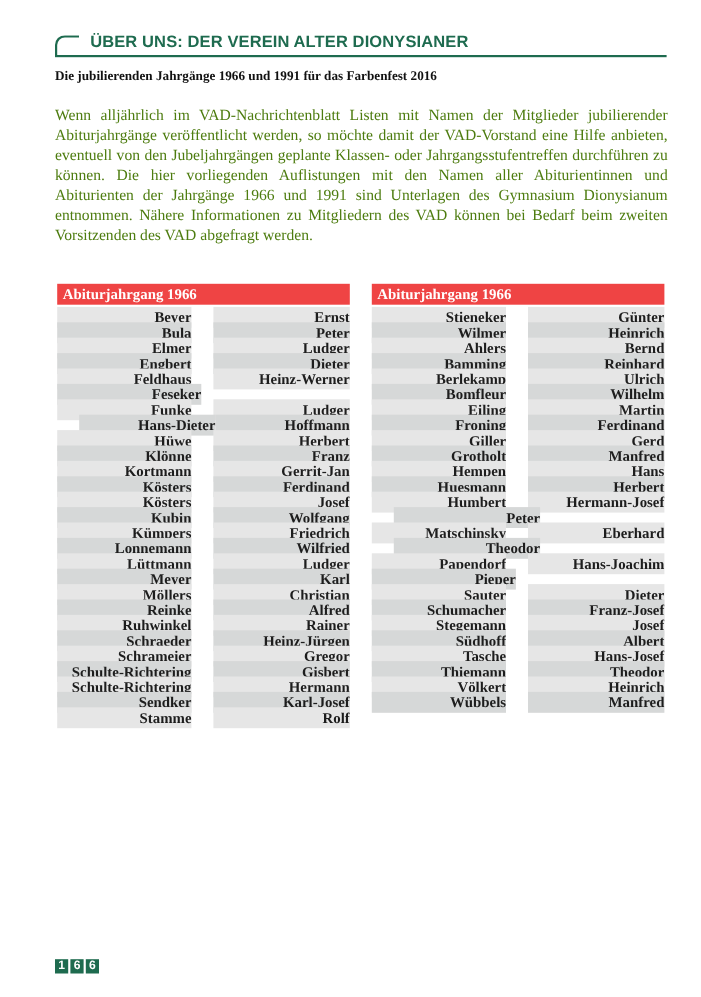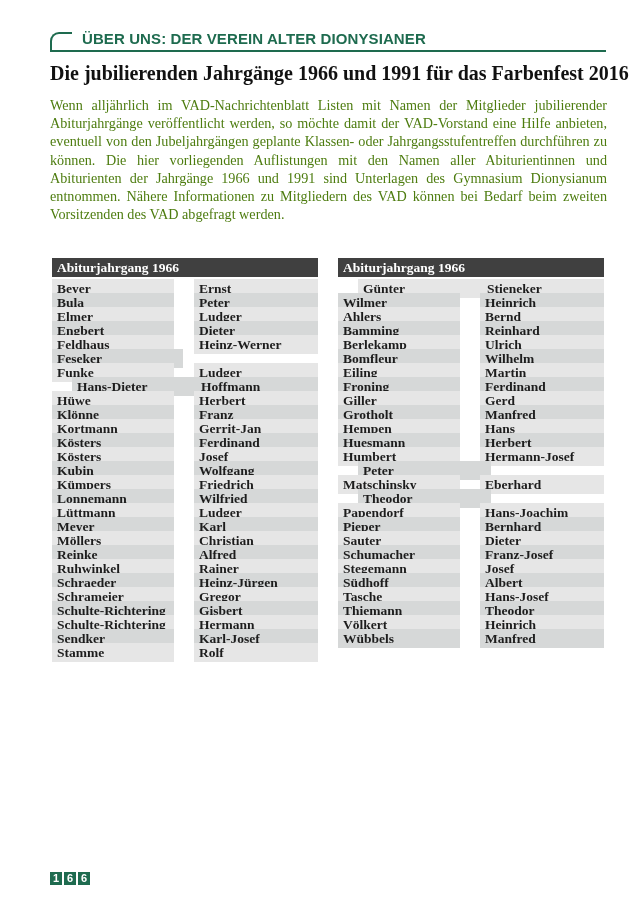--- a/index.html
+++ b/index.html
@@ -8,31 +8,31 @@
 
   .header { position: absolute; left: 50px; top: 30px; width: 556px; height: 22px; }
   .header-bracket { position: absolute; left: 0; top: 2px; width: 22px; height: 20px;
                     border-top: 2px solid #1e6b4f; border-left: 2px solid #1e6b4f;
                     border-top-left-radius: 9px; box-sizing: border-box; }
   .header-rule { position: absolute; left: 0; top: 20px; width: 556px; height: 2px; background: #1e6b4f; }
   .header-title { position: absolute; left: 32px; top: 0px; font-family: "Liberation Sans", sans-serif;
                   font-weight: bold; font-size: 15px; color: #1e6b4f; letter-spacing: 0.1px; white-space: nowrap; }
 
   .subtitle { position: absolute; left: 50px; top: 62px; font-family: "Liberation Serif", serif;
-              font-weight: bold; font-size: 20px; white-space: nowrap; color: #111; }
+              font-weight: bold; font-size: 12px; white-space: nowrap; color: #111; }
 
   .intro { position: absolute; left: 50px; top: 96px; width: 557px; font-family: "Liberation Serif", serif;
            font-size: 14.2px; line-height: 18.2px; text-align: justify; color: #4d7c0f; hyphens: manual; }
 
   .tbl { position: absolute; top: 258px; border-collapse: separate; border-spacing: 0; }
   .tbl.left { left: 52px; width: 266px; }
   .tbl.right { left: 338px; width: 266px; }
-  .tbl-head { background: #404040; color: #fff; height: 19px; font-family: "Liberation Serif", serif;
+  .tbl-head { background: #ef4444; color: #fff; height: 19px; font-family: "Liberation Serif", serif;
               font-weight: bold; font-size: 13.5px; line-height: 19px; padding-left: 5px; box-sizing: border-box; }
-  .tbl-row { display: flex; height: 14px; margin-top: 0; }
+  .tbl-row { display: flex; height: 14px; margin-top: 0; text-align: right; }
   .cell { box-sizing: border-box; height: 19.2px; margin-top: 1.9px; font-family: "Liberation Serif", serif;
           font-weight: bold; font-size: 13.5px; line-height: 19px; padding-left: 5px; white-space: nowrap; overflow: hidden; color: #1d1d1d; }
   .cell.last { width: 131px; }
   .cell.first { width: 133px; margin-left: 20px; }
   .tbl-row:nth-child(odd) .cell { background: #e6e6e6; }
   .tbl-row:nth-child(even) .cell { background: #d6d8d8; }
 
   .pagenum { position: absolute; left: 50px; top: 872px; display: flex; gap: 2px; }
   .pagenum span { display: block; width: 12px; height: 13px; background: #1e6b4f; color: #fff;
                   font-family: "Liberation Sans", sans-serif; font-weight: bold; font-size: 11px;
@@ -161,22 +161,22 @@
         <div class="cell last">Stamme</div>
         <div class="cell first">Rolf</div>
       </div>
     </div>
 </div>
 
 <div class="tbl right">
   <div class="tbl-head">Abiturjahrgang 1966</div>
   <div class="tbl-body">
       <div class="tbl-row">
+        <div class="cell last">Stieneker</div>
         <div class="cell first">Günter</div>
-        <div class="cell last">Stieneker</div>
       </div>
       <div class="tbl-row">
         <div class="cell last">Wilmer</div>
         <div class="cell first">Heinrich</div>
       </div>
       <div class="tbl-row">
         <div class="cell last">Ahlers</div>
         <div class="cell first">Bernd</div>
       </div>
       <div class="tbl-row">
@@ -228,21 +228,20 @@
       </div>
       <div class="tbl-row">
         <div class="cell first">Theodor</div>
       </div>
       <div class="tbl-row">
         <div class="cell last">Papendorf</div>
         <div class="cell first">Hans-Joachim</div>
       </div>
       <div class="tbl-row">
         <div class="cell last">Pieper</div>
-        <div class="cell first">Bernhard</div>
       </div>
       <div class="tbl-row">
         <div class="cell last">Sauter</div>
         <div class="cell first">Dieter</div>
       </div>
       <div class="tbl-row">
         <div class="cell last">Schumacher</div>
         <div class="cell first">Franz-Josef</div>
       </div>
       <div class="tbl-row">

